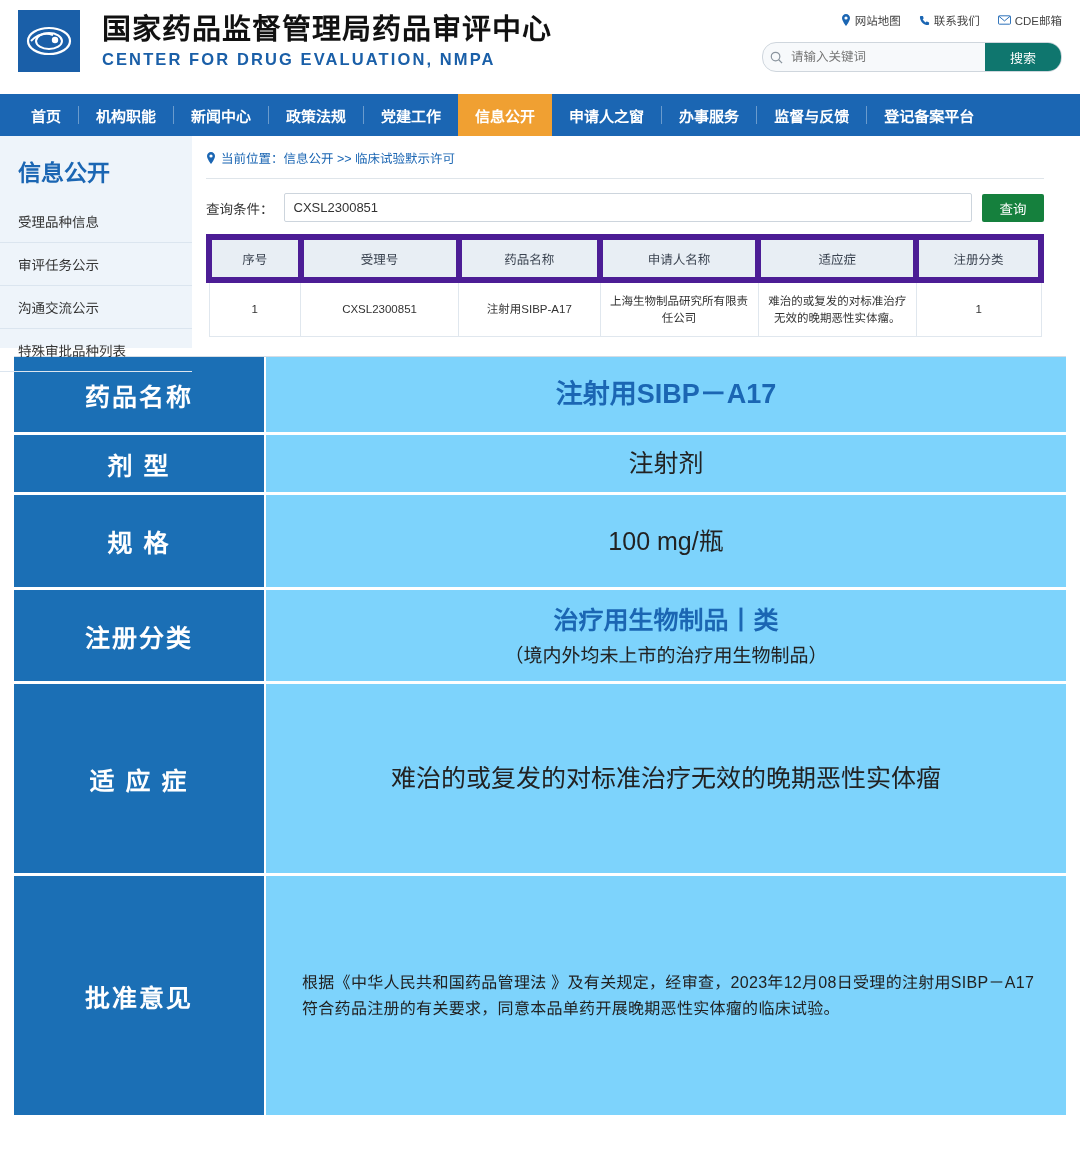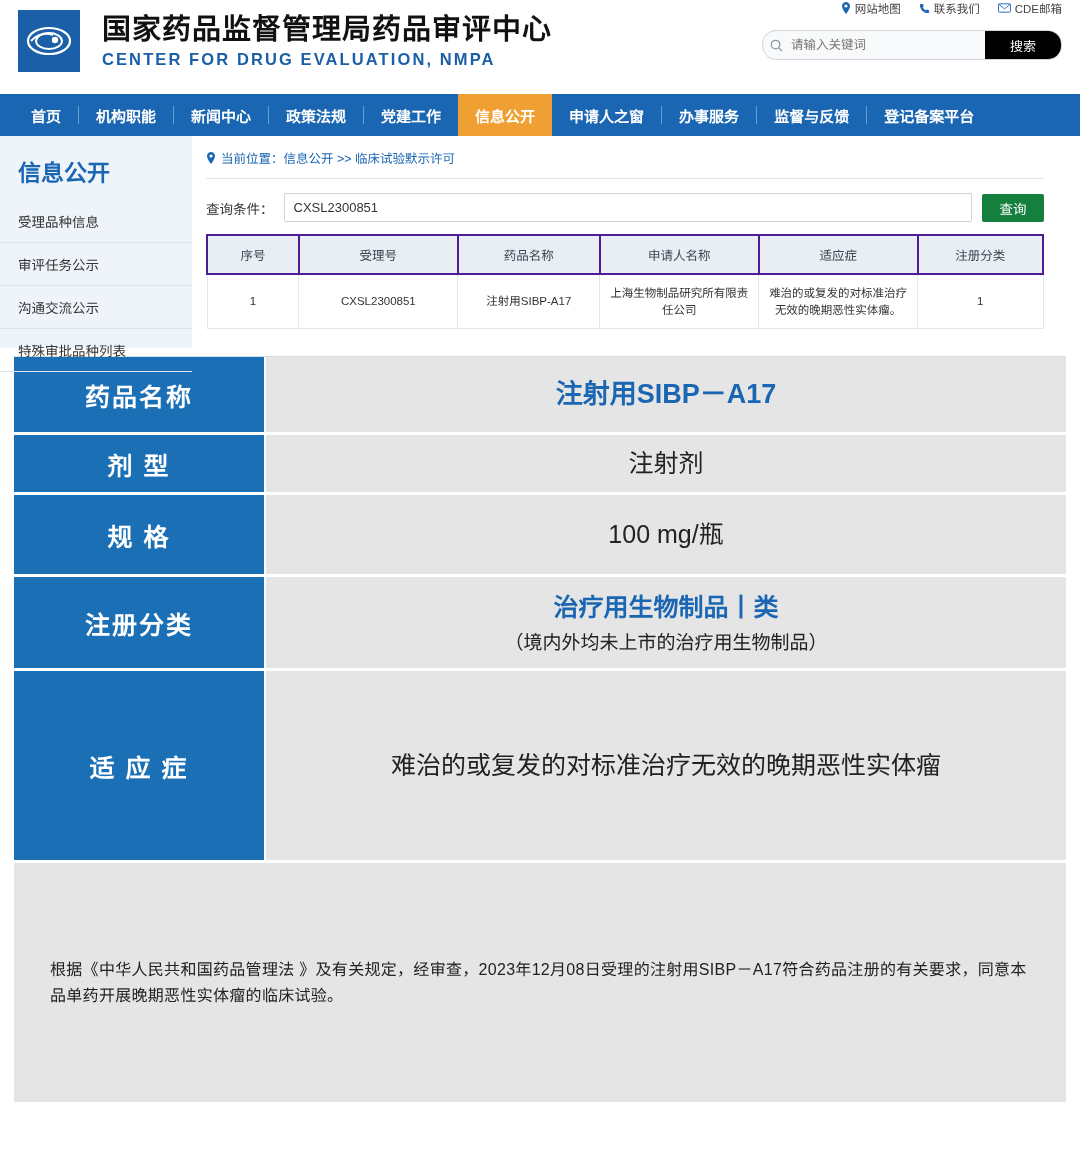--- a/index.html
+++ b/index.html
@@ -48,21 +48,21 @@
     font-size: 16.5px;
     font-weight: bold;
     letter-spacing: 2.1px;
     color: #1a5fa8;
     margin-top: 3px;
     white-space: nowrap;
   }
   .header-right {
     position: absolute;
     right: 18px;
-    top: 0;
+    top: 12px;
     width: 300px;
   }
   .top-links {
     display: flex;
     justify-content: flex-end;
     gap: 18px;
     font-size: 11.5px;
     color: #444;
     align-items: center;
   }
@@ -91,21 +91,21 @@
     border: none;
     outline: none;
     background: transparent;
     font-size: 12.5px;
     color: #9aa3ab;
     font-family: "Liberation Sans", sans-serif;
     height: 100%;
   }
   .search-btn {
     width: 76px; height: 37px;
-    background: #000000;
+    background: #0f766e;
     color: #fff;
     border: none;
     font-size: 13px;
     cursor: pointer;
     font-family: "Liberation Sans", sans-serif;
   }
 
   
   .nav {
     height: 42px;
@@ -211,21 +211,21 @@
     margin-top: 12px;
     border-collapse: collapse;
     table-layout: fixed;
   }
   .res-table th {
     background: #e8eef4;
     font-size: 12.5px;
     font-weight: normal;
     color: #3a4350;
     padding: 9px 4px;
-    border: 2px solid #4c1d95;
+    border: 6px solid #4c1d95;
     text-align: center;
   }
   .res-table td {
     font-size: 11.5px;
     color: #333;
     padding: 10px 6px;
     border: 1px solid #e0e7ee;
     text-align: center;
     line-height: 1.45;
     vertical-align: middle;
@@ -250,21 +250,21 @@
     font-weight: bold;
     display: flex;
     align-items: center;
     justify-content: center;
     letter-spacing: 2px;
     border-bottom: 2px solid #ffffff;
     border-right: 2px solid #ffffff;
   }
   .dval {
     flex: 1;
-    background: #e5e5e5;
+    background: #7dd3fc;
     display: flex;
     align-items: center;
     justify-content: center;
     text-align: center;
     padding: 14px 24px;
     font-size: 25px;
     color: #222;
     border-bottom: 2px solid #ffffff;
     line-height: 1.45;
   }
@@ -279,21 +279,21 @@
     justify-content: flex-start;
     text-align: left;
     padding-left: 36px;
     padding-right: 30px;
   }
   .r-name .dval { font-size: 27px; font-weight: bold; }
   .r-name .dlabel, .r-form .dlabel, .r-spec .dlabel,
   .r-class .dlabel, .r-indication .dlabel, .r-opinion .dlabel { }
   .r-name { height: 78px; }
   .r-form { height: 60px; border-radius: 15px; }
-  .r-spec { height: 82px; }
+  .r-spec { height: 95px; }
   .r-class { height: 94px; }
   .r-indication { height: 192px; }
   .r-opinion { height: 242px; }
   .r-opinion .dval {
     font-size: 16px;
     line-height: 1.58;
     letter-spacing: 0.3px;
   }
   .r-indication .dval { font-size: 25px; }
   .r-class .dval { flex-direction: column; justify-content: center; }
@@ -465,18 +465,19 @@
         <span class="sub">（境内外均未上市的治疗用生物制品）</span>
       </div>
     </div>
 
     <div class="drow r-indication">
       <div class="dlabel">适 应 症</div>
       <div class="dval">难治的或复发的对标准治疗无效的晚期恶性实体瘤</div>
     </div>
 
     <div class="drow r-opinion">
+      <div class="dlabel">批准意见</div>
       <div class="dval left">根据《中华人民共和国药品管理法 》及有关规定，经审查，2023年12月08日受理的注射用SIBP－A17符合药品注册的有关要求，同意本品单药开展晚期恶性实体瘤的临床试验。</div>
     </div>
 
   </div>
 
 </div>
 
 </body></html>

